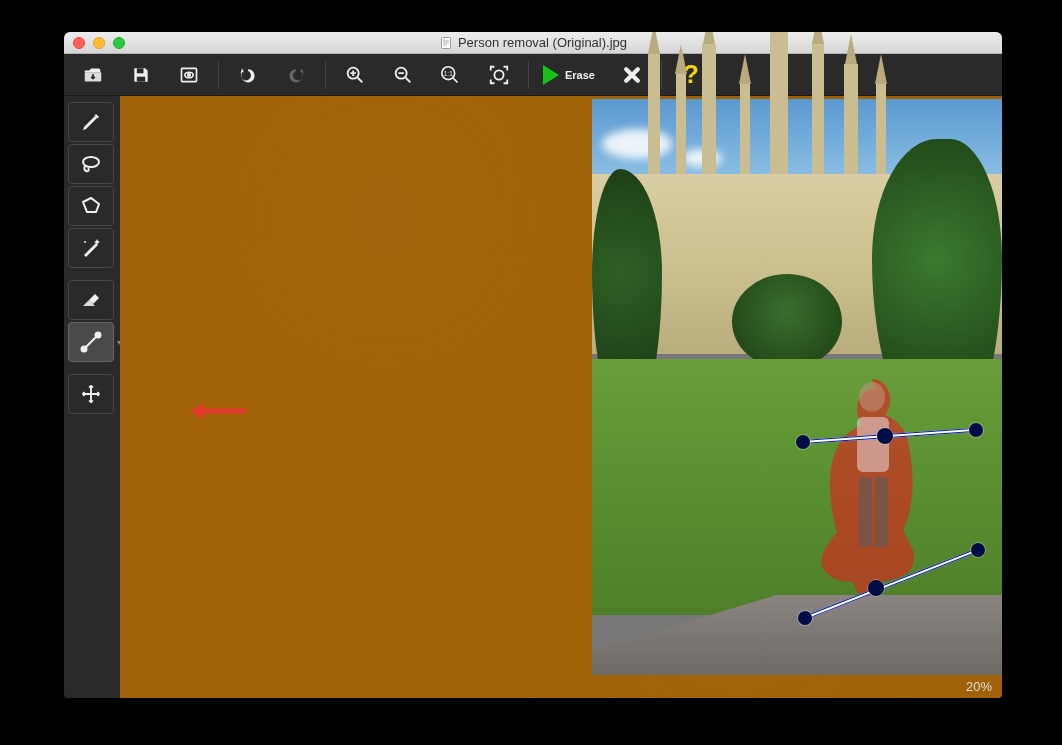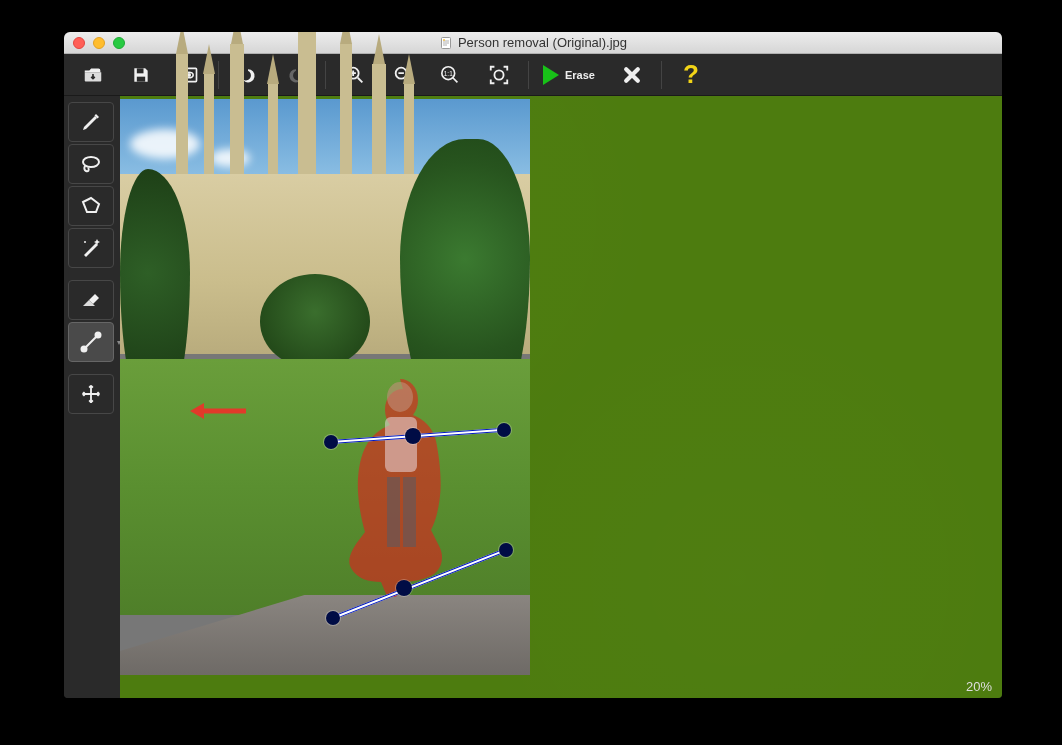--- a/index.html
+++ b/index.html
@@ -124,25 +124,25 @@
   .tool .dropdown-caret {
     position: absolute;
     right: -8px;
     font-size: 8px;
     color: #888;
   }
   .tool-gap { height: 8px; }
 
   .canvas-area {
     flex: 1;
-    background: #4d7c0f;
+    background: #a16207;
     position: relative;
     display: flex;
     align-items: stretch;
-    justify-content: flex-start;
+    justify-content: flex-end;
   }
   .canvas-texture {
     position: absolute;
     inset: 0;
     background:
       radial-gradient(circle at 30% 20%, rgba(255,255,255,0.01) 0, transparent 40%),
       radial-gradient(circle at 70% 80%, rgba(255,255,255,0.01) 0, transparent 40%);
   }
   .image-frame {
     margin-top: 3px;

